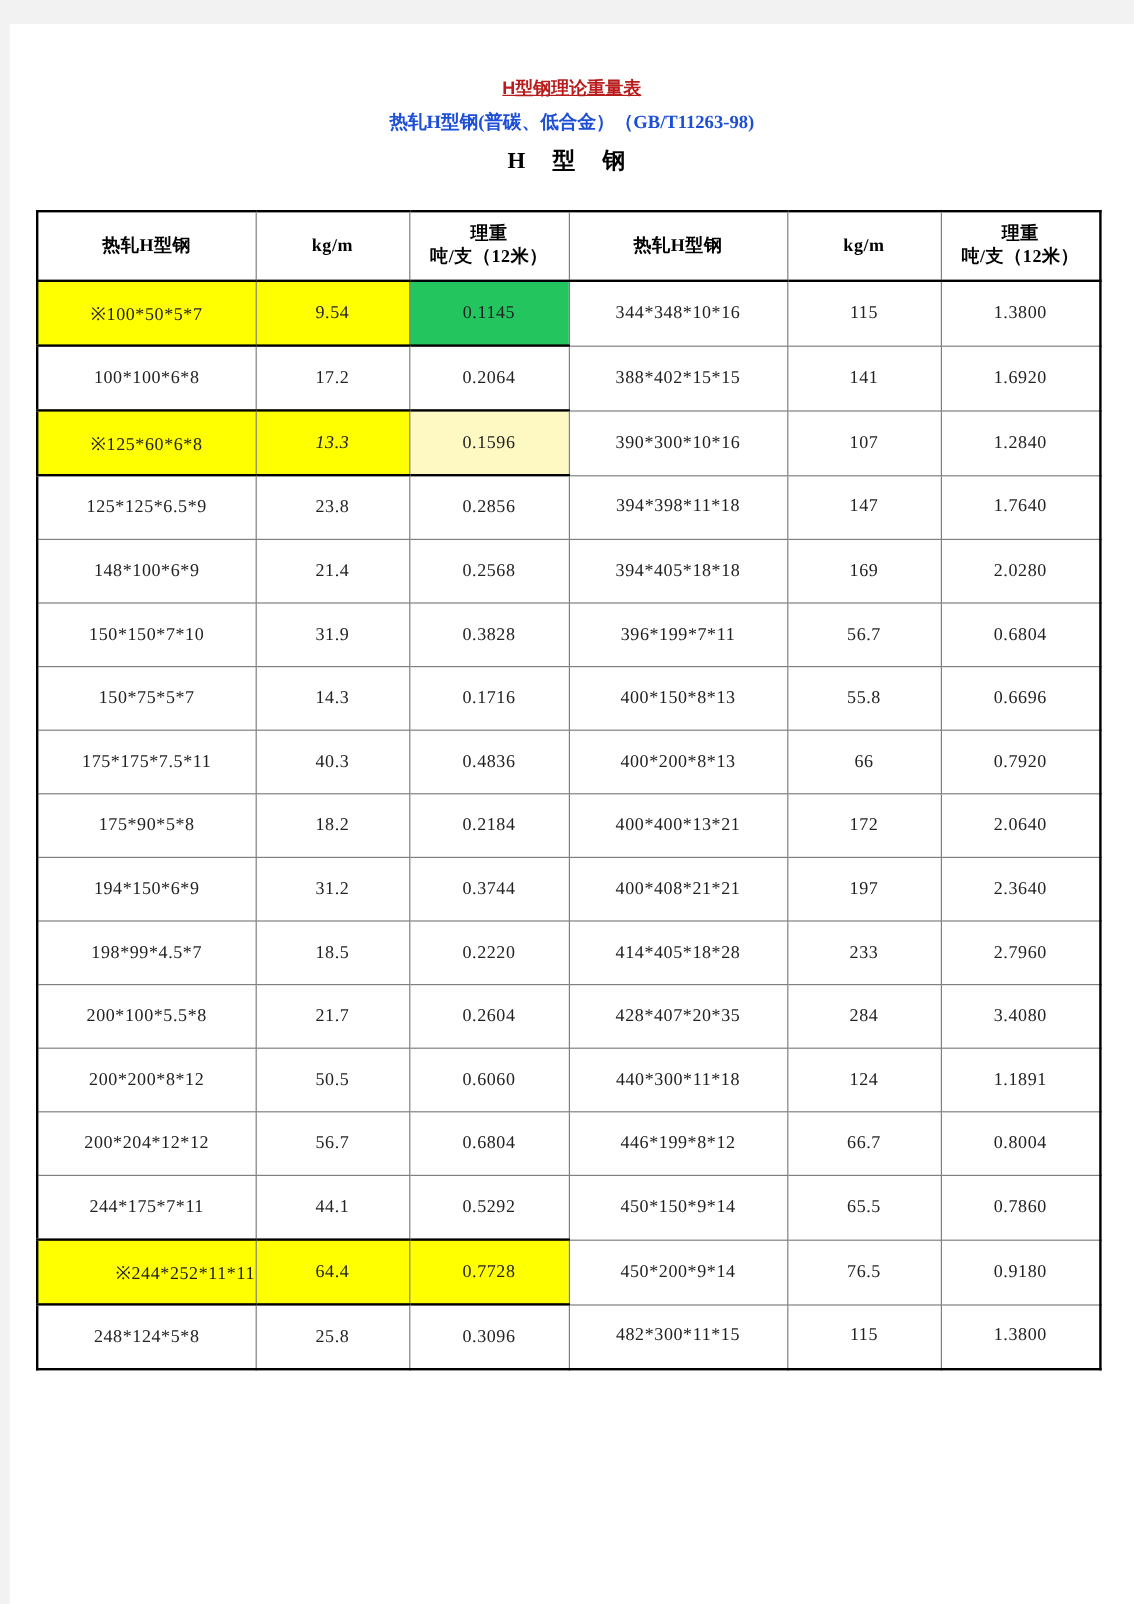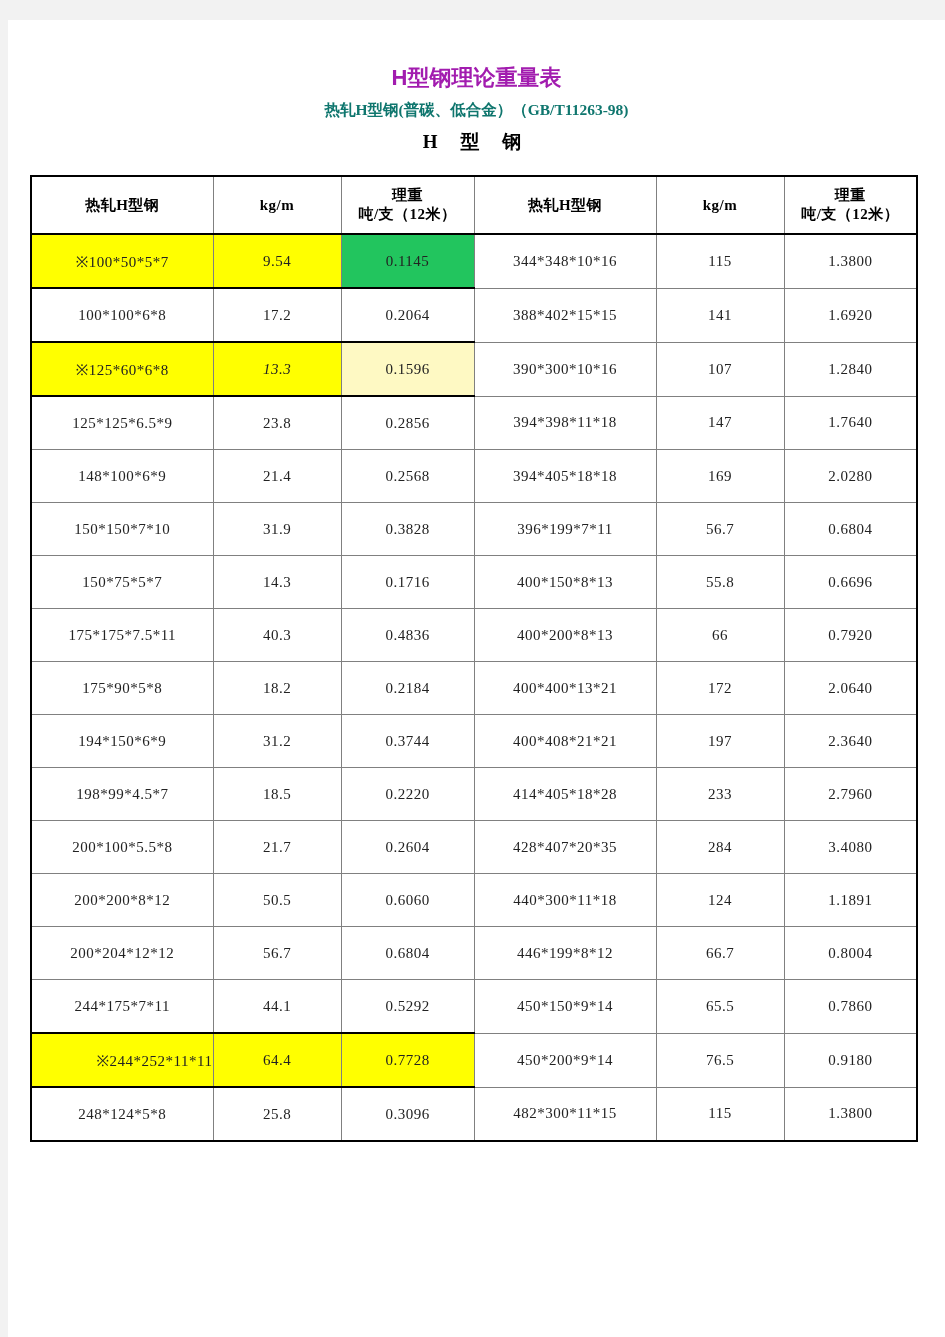--- a/index.html
+++ b/index.html
@@ -20,31 +20,32 @@
     width: 937px;
     height: 1317px;
     background: #ffffff;
   }
   .title-block {
     padding-top: 46px;
     text-align: center;
   }
   .main-title {
     font-family: "Liberation Sans", "DejaVu Sans", sans-serif;
-    font-size: 22px;
-    font-weight: bold;
-    color: #a21caf;
+    font-size: 15px;
+    font-weight: bold;
+    color: #b91c1c;
     letter-spacing: 0px;
     line-height: 1.1;
+    text-decoration: underline;
   }
   .sub-title {
     font-family: "Liberation Serif", "DejaVu Serif", serif;
     font-size: 15.5px;
     font-weight: bold;
-    color: #0f766e;
+    color: #1d4ed8;
     margin-top: 11px;
     line-height: 1.1;
   }
   .section-title {
     font-family: "Liberation Serif", "DejaVu Serif", serif;
     font-size: 19px;
     font-weight: bold;
     color: #000000;
     margin-top: 14px;
     letter-spacing: 9px;

